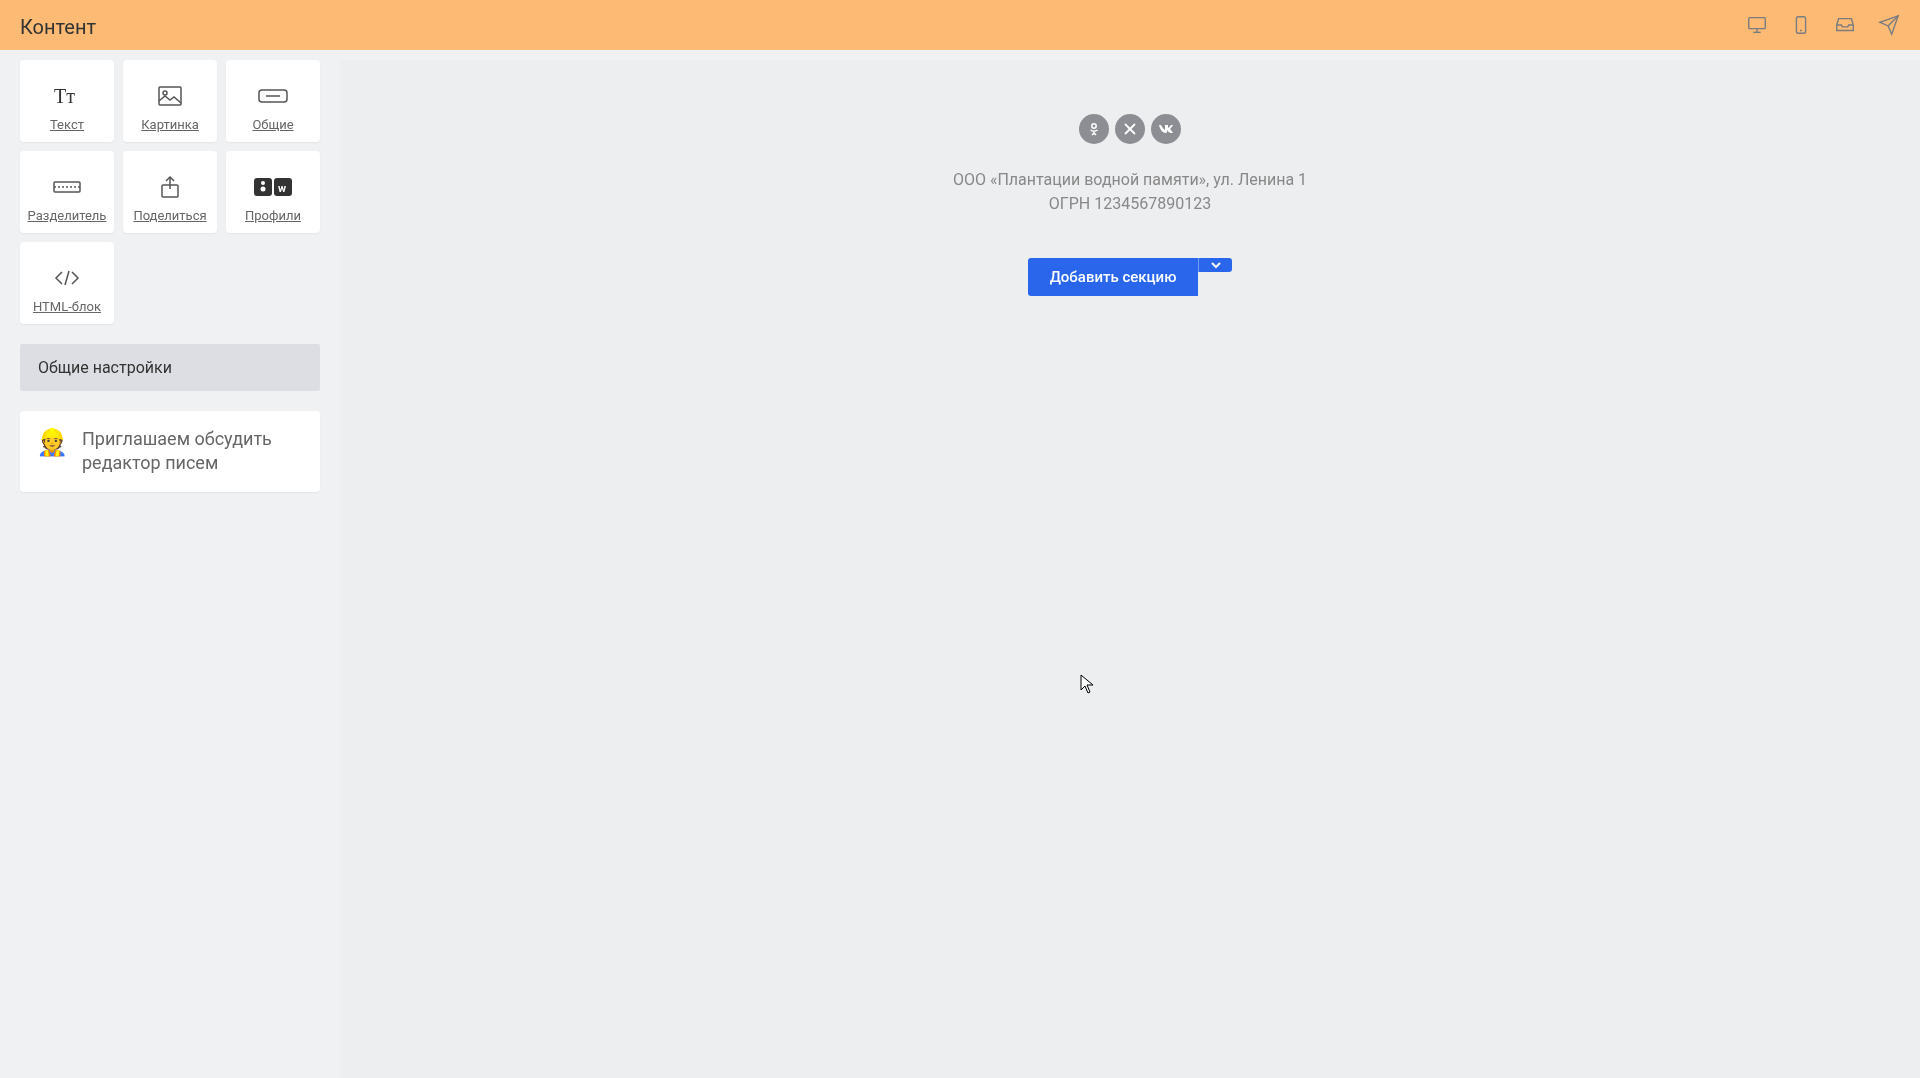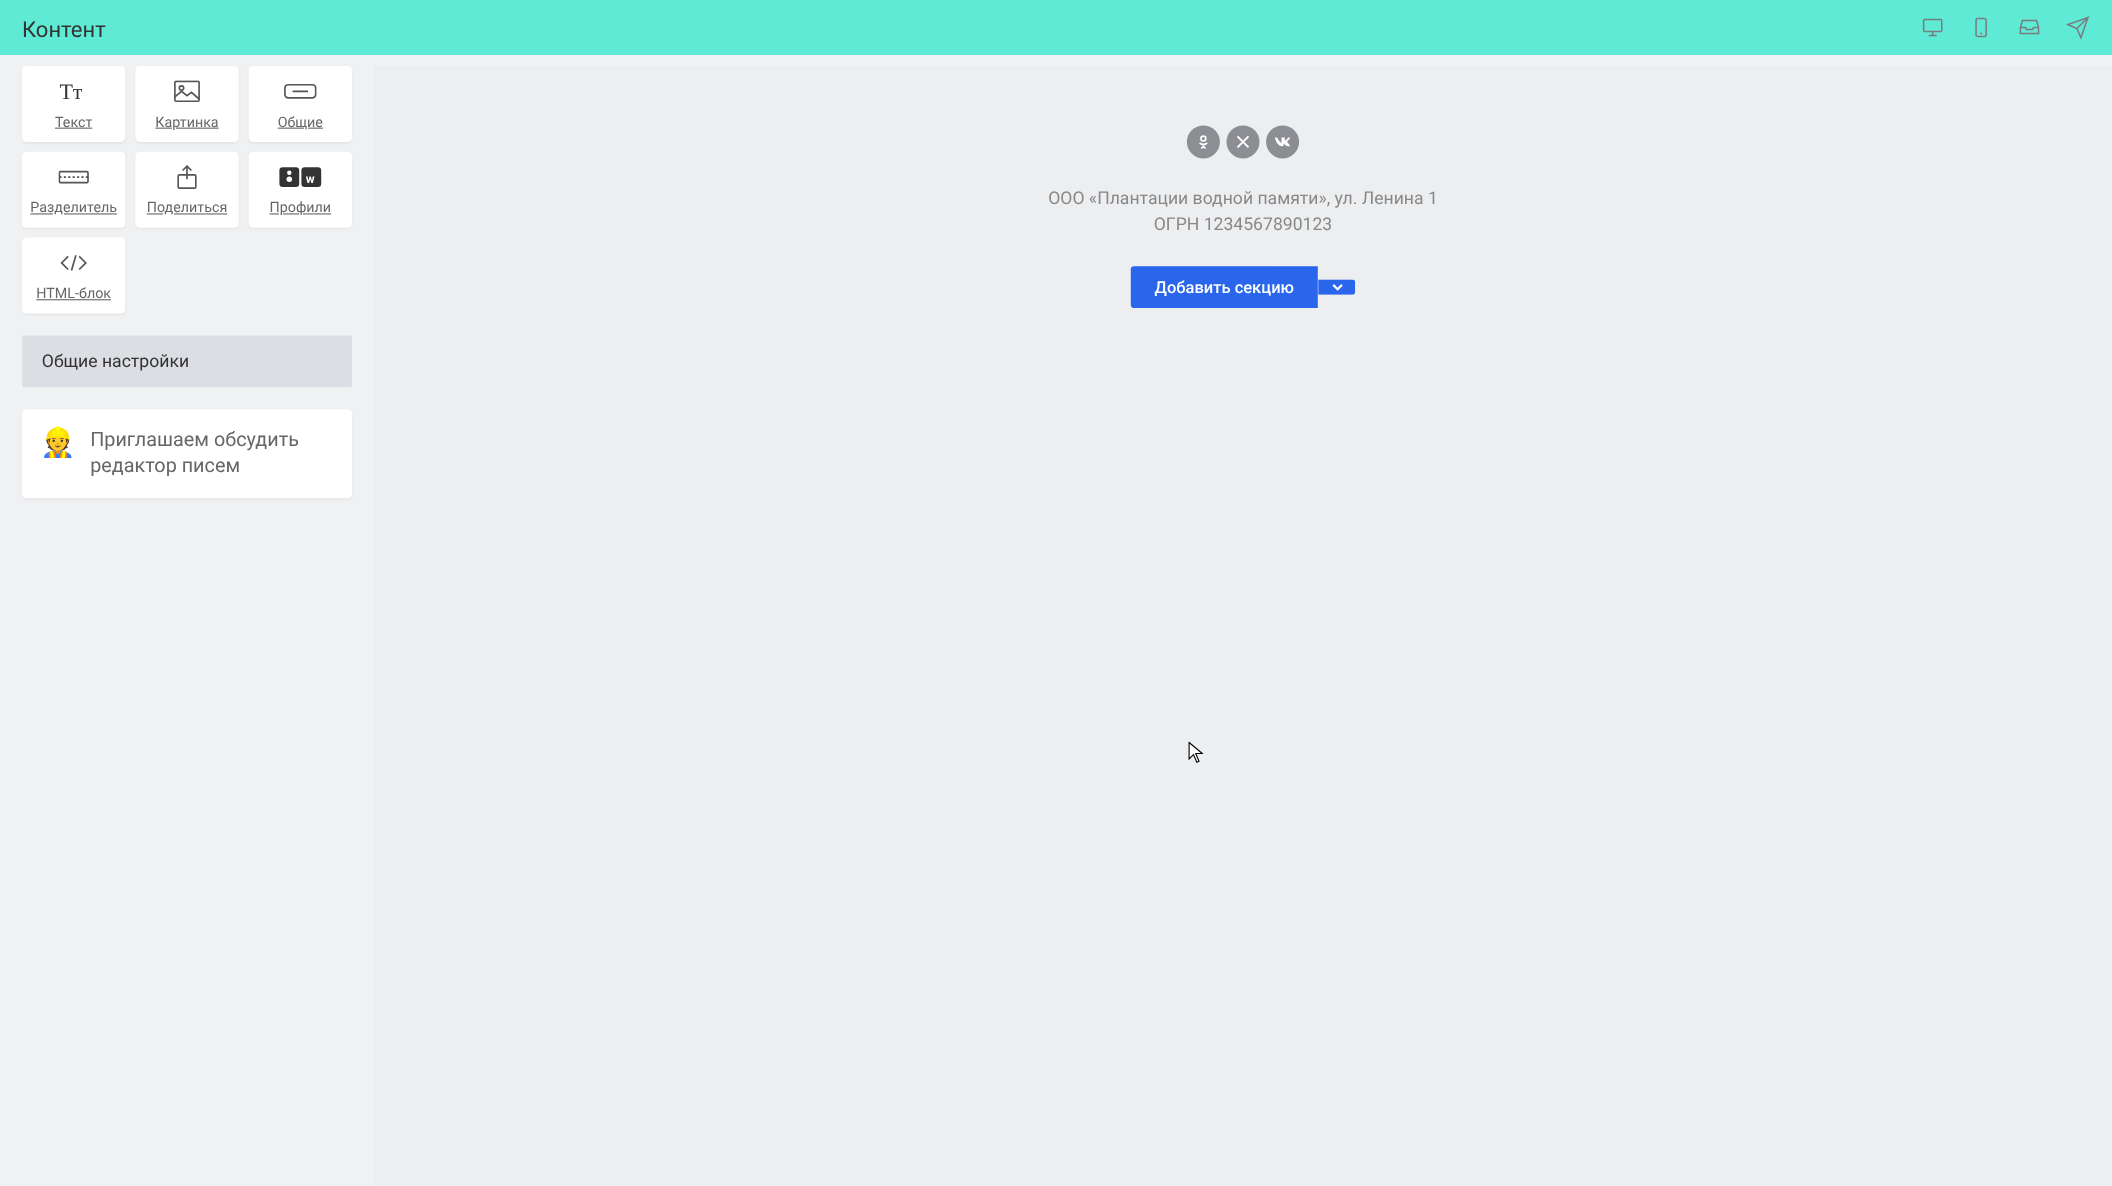--- a/index.html
+++ b/index.html
@@ -11,21 +11,21 @@
     overflow: hidden;
     position: relative;
   }
 
   
   .header {
     display: flex;
     align-items: center;
     justify-content: space-between;
     padding: 14px 20px 10px 20px;
-    background: #5eead4;
+    background: #fdba74;
   }
   .header-title {
     font-size: 20px;
     color: #333;
   }
   .header-icons {
     display: flex;
     gap: 22px;
     align-items: center;
     color: #7a7c80;
@@ -41,21 +41,21 @@
   }
   .block-grid {
     display: grid;
     grid-template-columns: repeat(3, 1fr);
     gap: 9px;
     margin-bottom: 20px;
   }
   .block-item {
     background: #fff;
     border-radius: 4px;
-    padding: 10px 4px 10px 4px;
+    padding: 23px 4px 10px 4px;
     display: flex;
     flex-direction: column;
     align-items: center;
     gap: 8px;
     cursor: pointer;
     box-shadow: 0 1px 2px rgba(0,0,0,0.05);
   }
   .block-item .icon {
     height: 26px;
     display: flex;
@@ -204,23 +204,23 @@
     font-weight: 700;
     cursor: pointer;
   }
   .footer-text {
     font-size: 16px;
     color: #888;
     line-height: 1.5;
   }
 
   .add-section {
-    margin-top: 16px;
-    display: flex;
-    align-items: center;
+    margin-top: 32px;
+    display: flex;
+    align-items: flex-start;
   }
   .add-section-main {
     background: #2a66ec;
     color: #fff;
     font-size: 15px;
     font-weight: 500;
     padding: 10px 22px;
     border-radius: 3px 0 0 3px;
     cursor: pointer;
   }

